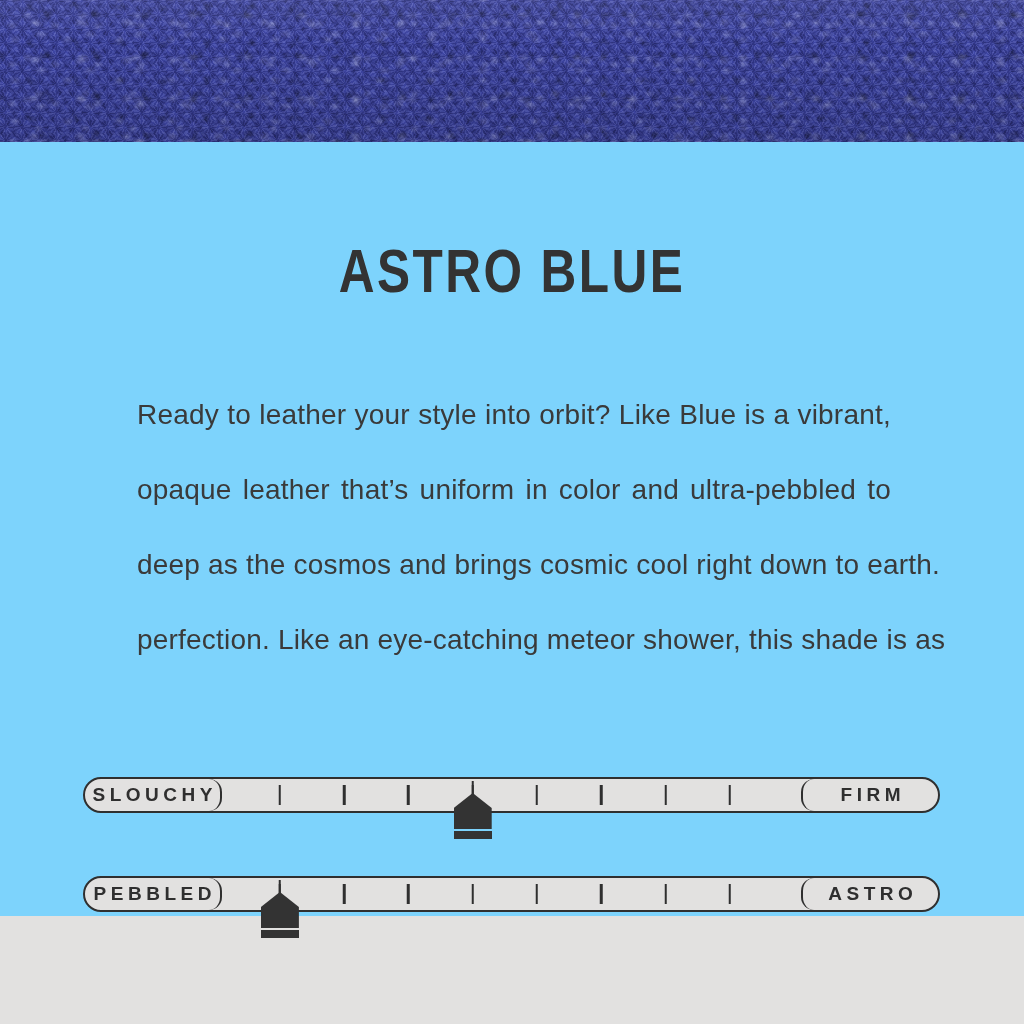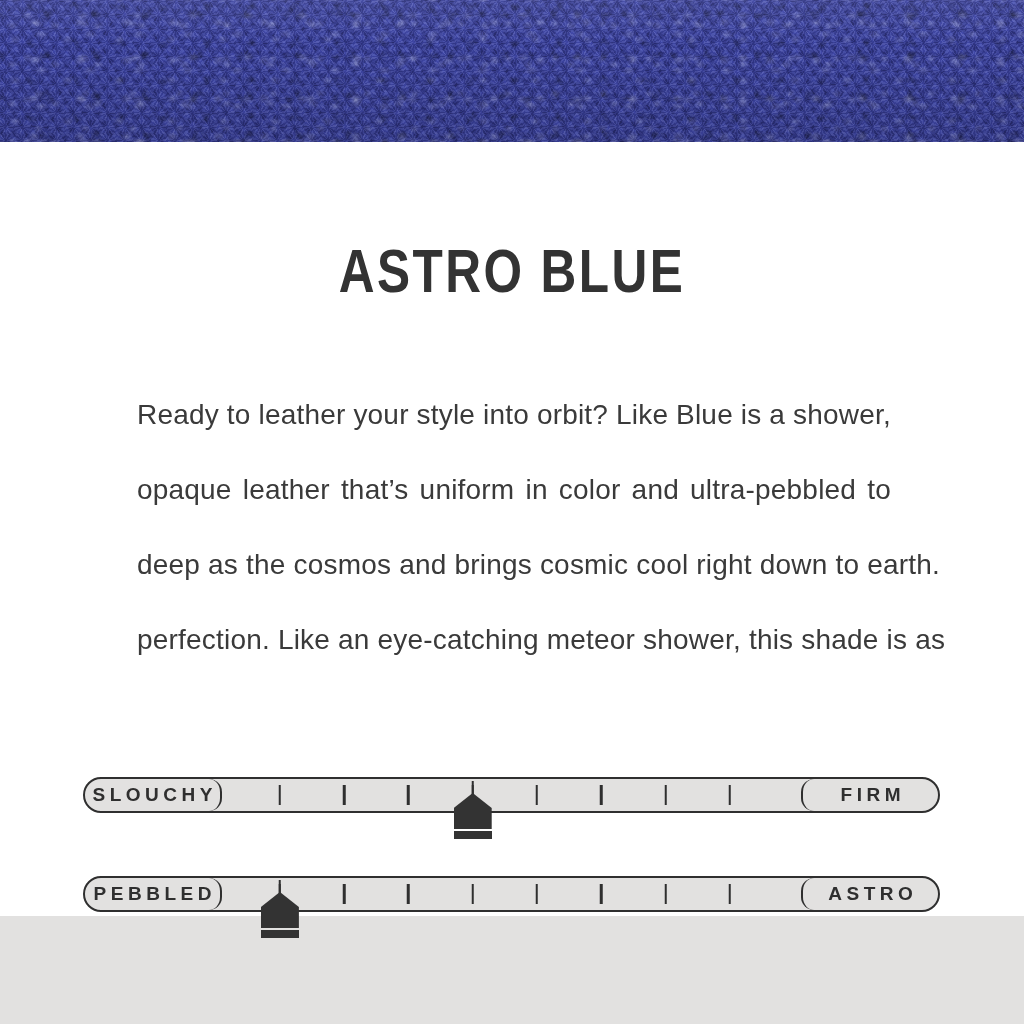--- a/index.html
+++ b/index.html
@@ -12,21 +12,21 @@
 
   body {
     background: #e2e1e0;
     font-family: "Liberation Sans", sans-serif;
   }
 
   .page {
     position: relative;
     width: 1024px;
     height: 916px;
-    background: #ffffff;
+    background: #7dd3fc;
   }
 
   
   .swatch-band {
     position: absolute;
     top: 0; left: 0;
     width: 1024px;
     height: 142px;
     overflow: hidden;
     background: #39409b;
@@ -227,21 +227,21 @@
       <span>to</span>
       <span>leather</span>
       <span>your</span>
       <span>style</span>
       <span>into</span>
       <span>orbit?</span>
       <span>Like</span>
       <span>Blue</span>
       <span>is</span>
       <span>a</span>
-      <span>shower,</span>
+      <span>vibrant,</span>
     </p>
     <p class="just">
       <span>opaque</span>
       <span>leather</span>
       <span>that’s</span>
       <span>uniform</span>
       <span>in</span>
       <span>color</span>
       <span>and</span>
       <span>ultra-pebbled</span>

